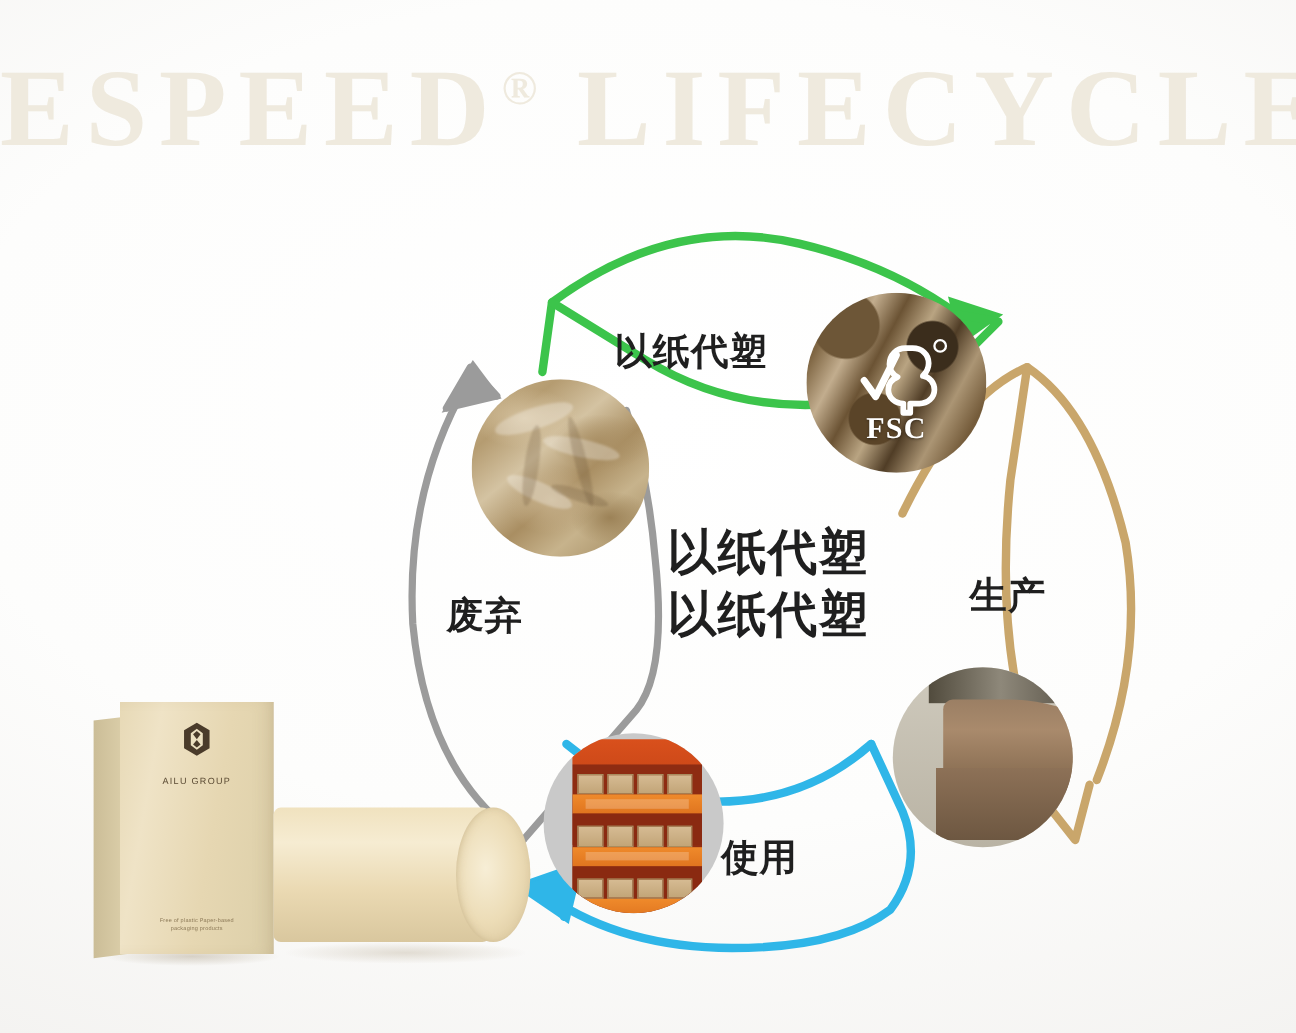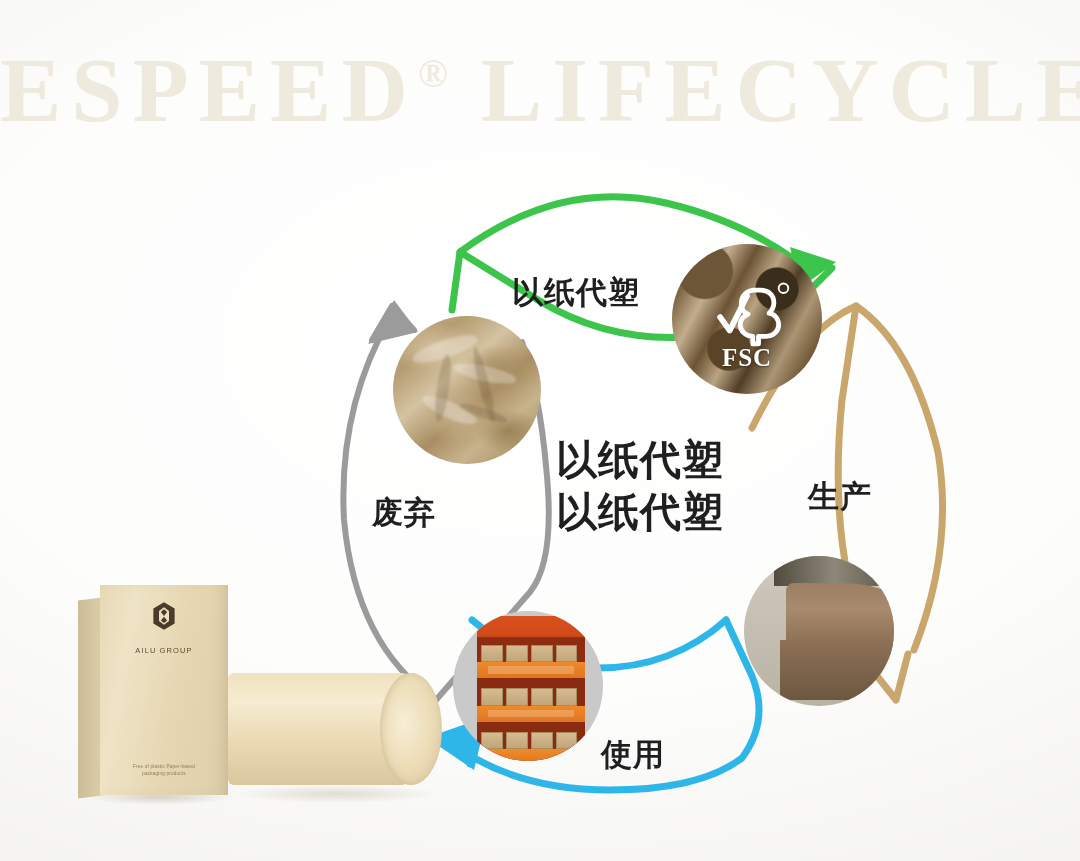--- a/index.html
+++ b/index.html
@@ -47,21 +47,21 @@
   .center-slogan div{white-space:nowrap;}
 
   
   .stage-label{
     position:absolute;
     font-size:31px;font-weight:700;color:#1f1f1f;
     letter-spacing:1px;white-space:nowrap;
   }
   #label-material{left:512px;top:272px;}
   #label-production{left:808px;top:476px;}
-  #label-use{left:601px;top:734px;}
+  #label-use{left:601px;top:694px;}
   #label-disposal{left:372px;top:492px;}
 
   
   #arrows{position:absolute;left:0;top:0;width:1080px;height:861px;}
 
   
   .photo{
     position:absolute;border-radius:50%;overflow:hidden;
     background:#d8d8d8;
   }

